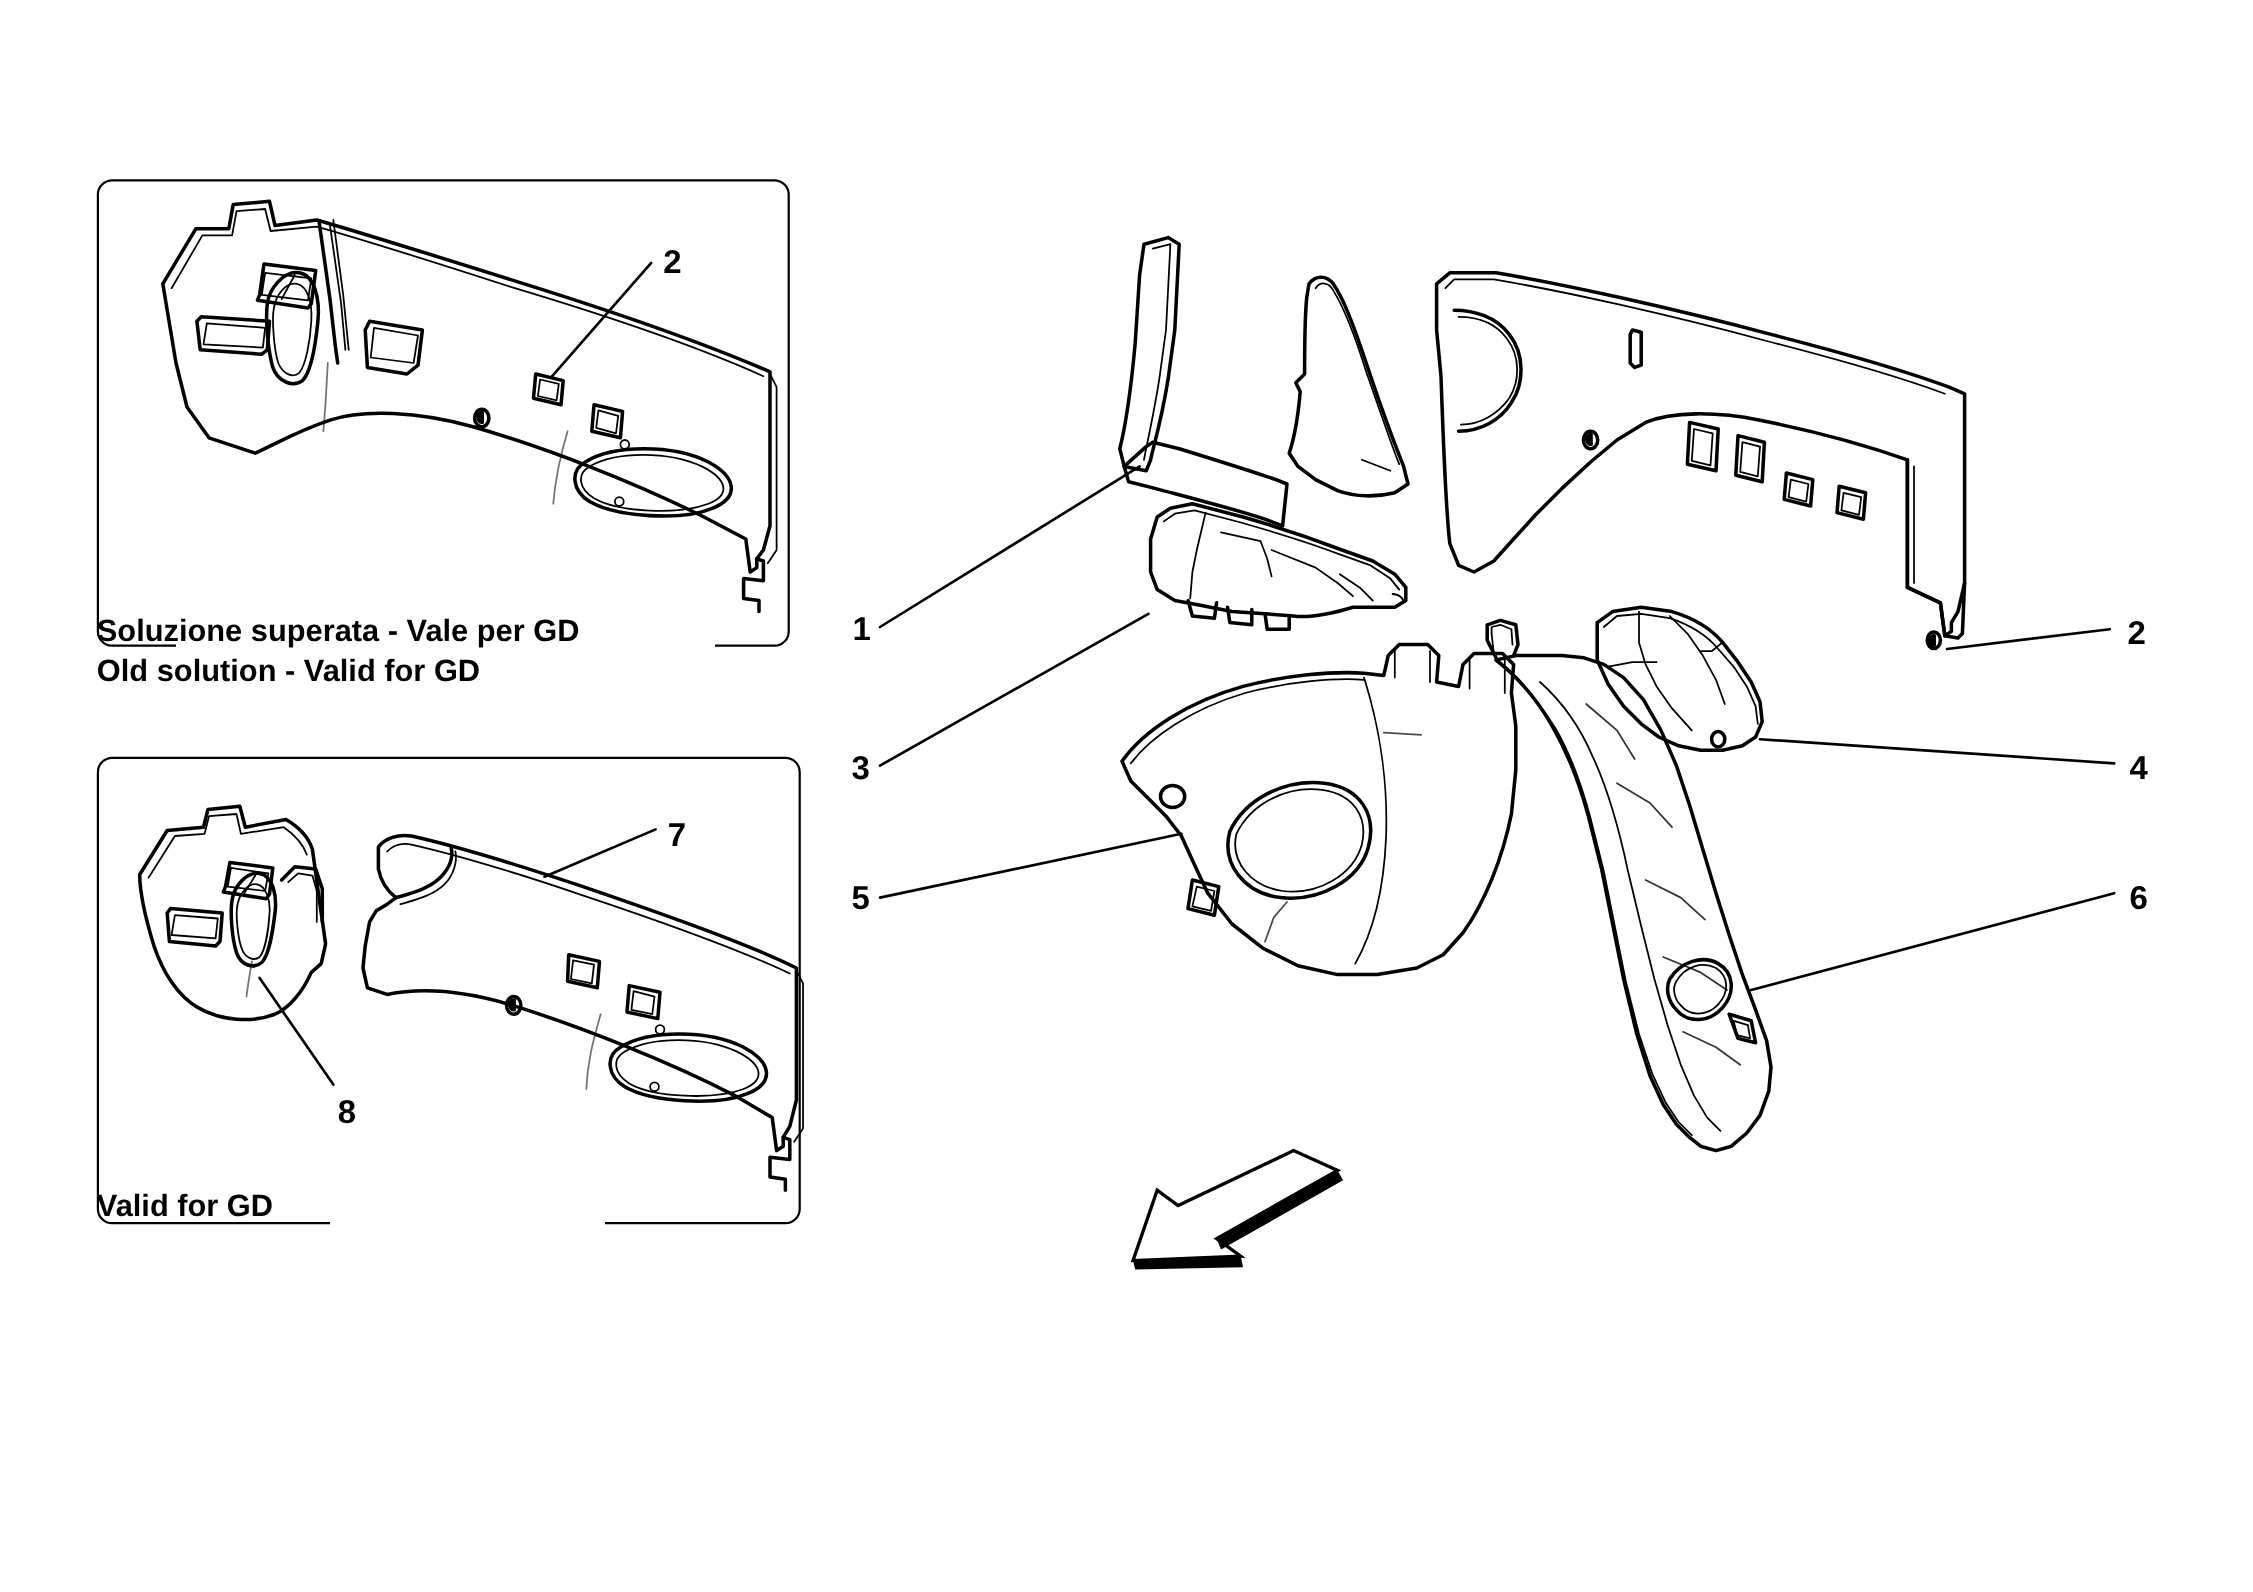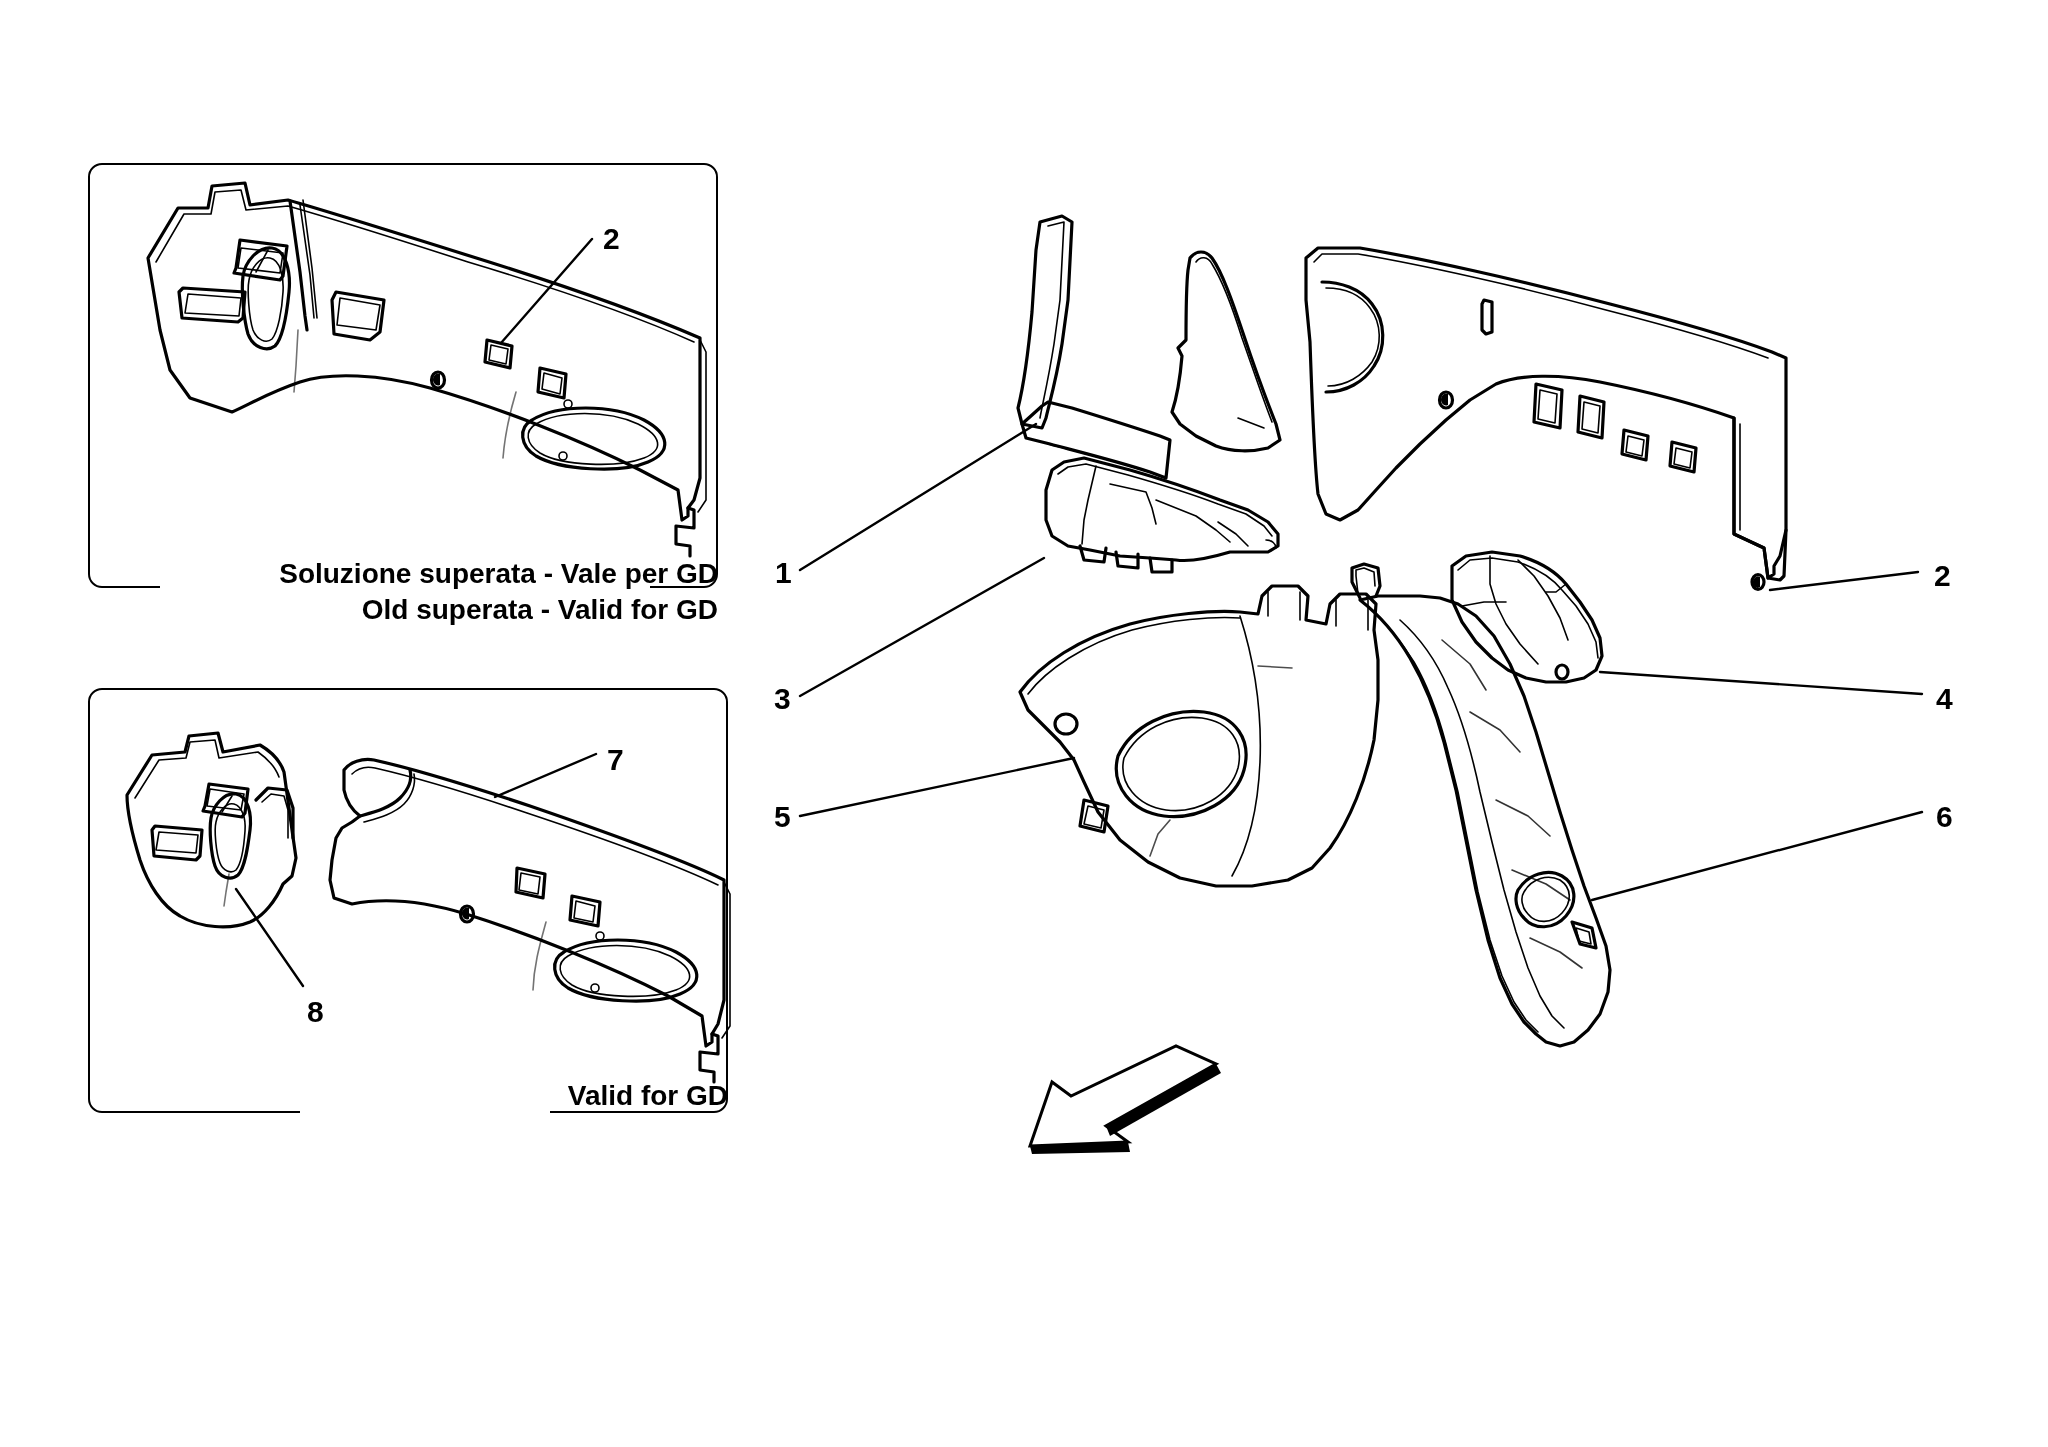--- a/index.html
+++ b/index.html
@@ -34,21 +34,21 @@
     user-select: none;
     white-space: nowrap;
   }
   .caption {
     position: absolute;
     font-family: "Liberation Sans", sans-serif;
     font-weight: bold;
     font-size: 28px;
     line-height: 1.28;
     color: #000;
-    text-align: right;
+    text-align: left;
     white-space: nowrap;
   }
   .caption div { display: block; }
   .frame-border {
     position: absolute;
     box-sizing: border-box;
     border: 2px solid #000;
     border-radius: 14px;
     background: transparent;
   }
@@ -407,21 +407,21 @@
 
   <div class="frame-border" style="left:88px; top:163px; width:630px; height:425px;"></div>
 
   <div class="mask" style="left:160px; top:576px; width:490px; height:24px;"></div>
 
   <div class="frame-border" style="left:88px; top:688px; width:640px; height:425px;"></div>
   <div class="mask" style="left:300px; top:1101px; width:250px; height:24px;"></div>
 
   <div class="caption" style="left:88px; top:556px; width:630px;">
     <div>Soluzione superata - Vale per GD</div>
-    <div>Old superata - Valid for GD</div>
+    <div>Old solution - Valid for GD</div>
   </div>
 
   <div class="caption" style="left:88px; top:1078px; width:640px;">
     <div>Valid for GD</div>
   </div>
 
   <div class="callout-num" style="left:775px;  top:558px;">1</div>
   <div class="callout-num" style="left:774px;  top:684px;">3</div>
   <div class="callout-num" style="left:774px;  top:802px;">5</div>
   <div class="callout-num" style="left:1934px; top:561px;">2</div>

